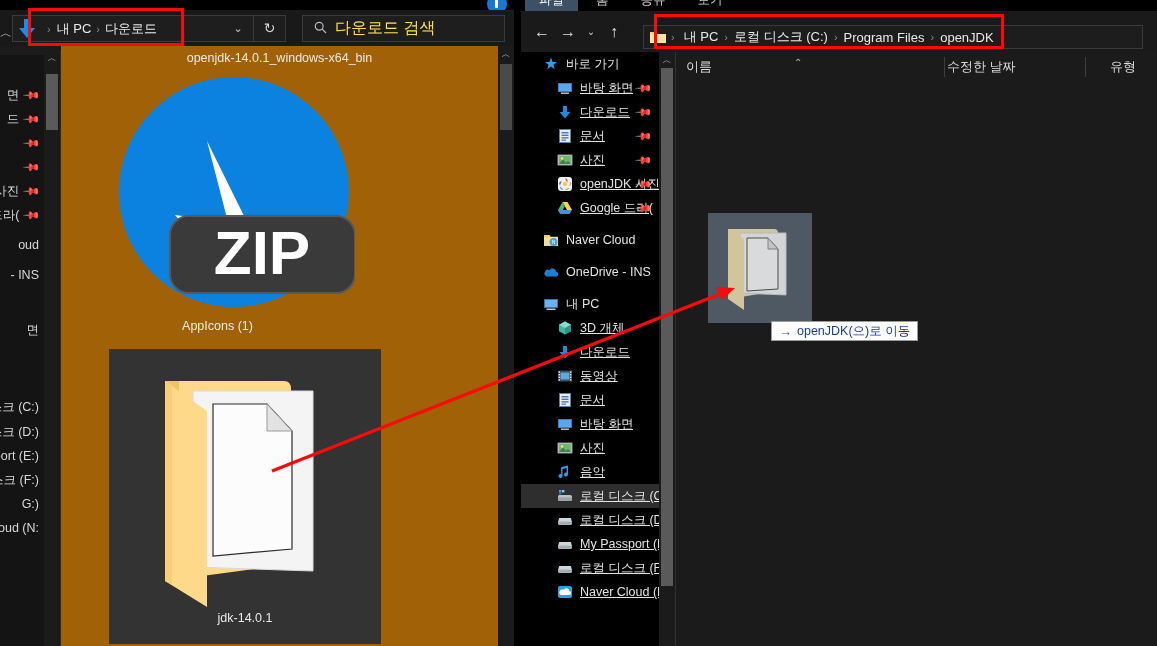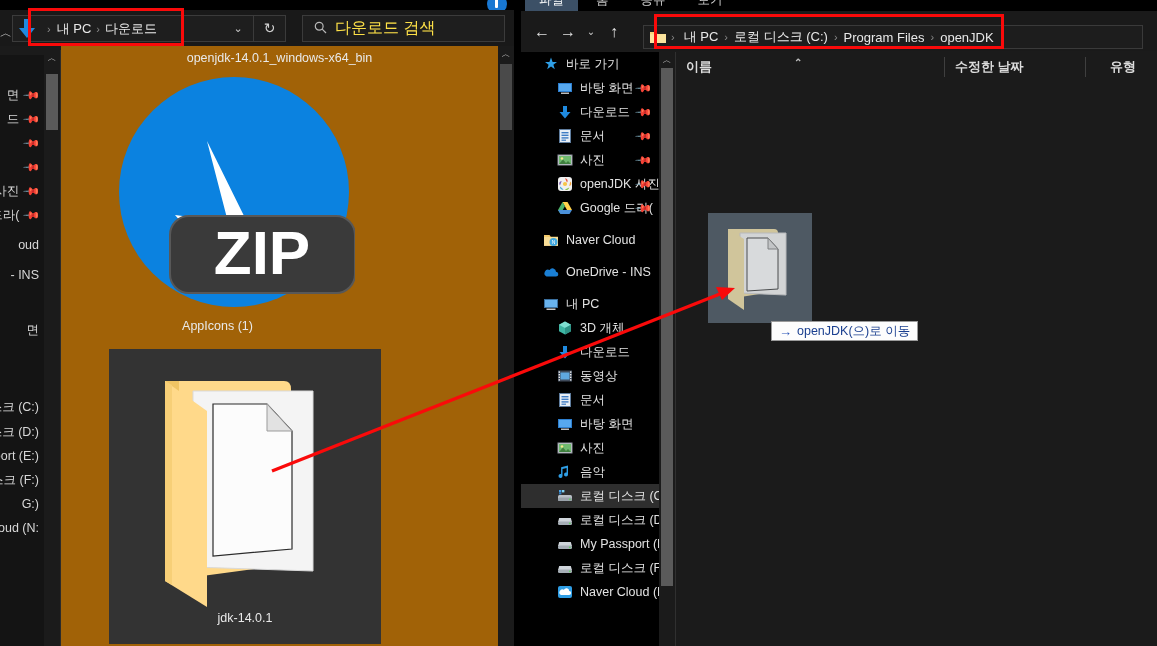--- a/index.html
+++ b/index.html
@@ -119,35 +119,35 @@
   .nav-btn.small{ width:20px; font-size:10px; color:#cacaca;}
   .r-addr-field{
     position:absolute; left:122px; top:14px; width:500px; height:24px;
     border:1px solid #3a3a3a; background:#1d1d1d; display:flex; align-items:center;
   }
   .r-folder-ico{ width:18px; height:15px; margin-left:5px; flex:none; position:relative;}
   .r-crumbs{ display:flex; align-items:center; gap:6px; padding-left:8px; font-size:13px;}
 
   
   #colheader{
-    position:absolute; left:672px; top:52px; width:485px; height:30px;font-weight:bold;
+    position:absolute; left:672px; top:52px; width:485px; height:30px;
   }
   .col{ position:absolute; top:0; height:30px; display:flex; align-items:center;
     color:#dcdcdc; font-size:13px; padding-left:10px; }
   .col-div{ position:absolute; top:5px; width:1px; height:20px; background:#3f3f3f;}
   .sort-caret{ position:absolute; color:#bdbdbd; font-size:10px; }
 
   
   #right-navpane{
     position:absolute; left:521px; top:52px; width:138px; height:594px;
     background:#000000; overflow:hidden;
   }
   .rnav-row{ height:24px; display:flex; align-items:center; padding-left:22px;
     color:#e2e2e2; font-size:12.5px; white-space:nowrap; gap:7px; position:relative;}
-  .rnav-row.indent{ padding-left:36px; }
+  .rnav-row.indent{ padding-left:36px;text-decoration:underline; }
   .rnav-row.sel{ background:#2e2e2e; }
   .rnav-row .pin{ position:absolute; right:8px; color:#8c8c8c; font-size:11px; transform:rotate(45deg);}
   .rnav-ico{ width:16px; height:16px; flex:none; position:relative; }
   .rnav-txt{ overflow:hidden; }
 
   #right-nav-scroll{
     position:absolute; left:659px; top:52px; width:16px; height:594px; background:#1b1b1b;
   }
   #right-nav-scroll .sb-up{ color:#b5b5b5; font-size:9px; text-align:center; line-height:16px;}
   #right-nav-scroll .sb-thumb{ position:absolute; left:2px; top:16px; width:12px; height:518px; background:#5a5a5a;}
@@ -631,21 +631,21 @@
     <div class="sb-thumb"></div>
   </div>
   <div id="right-vdiv" style="left:154px; top:52px;"></div>
 
   <div id="colheader" style="left:155px; top:52px; width:481px;">
     <div class="col" style="left:0; width:268px;">
       <span>이름</span>
       <span class="sort-caret" style="left:118px; top:5px;">⌃</span>
     </div>
     <div class="col-div" style="left:268px;"></div>
-    <div class="col" style="left:269px; width:140px;">
+    <div class="col" style="left:261px; width:140px;">
       <span>수정한 날짜</span>
     </div>
     <div class="col-div" style="left:409px;"></div>
     <div class="col" style="left:424px; width:71px;">
       <span>유형</span>
     </div>
   </div>
 
   <div id="right-content" style="left:155px; top:82px; width:481px; height:564px;"></div>
 </div>

